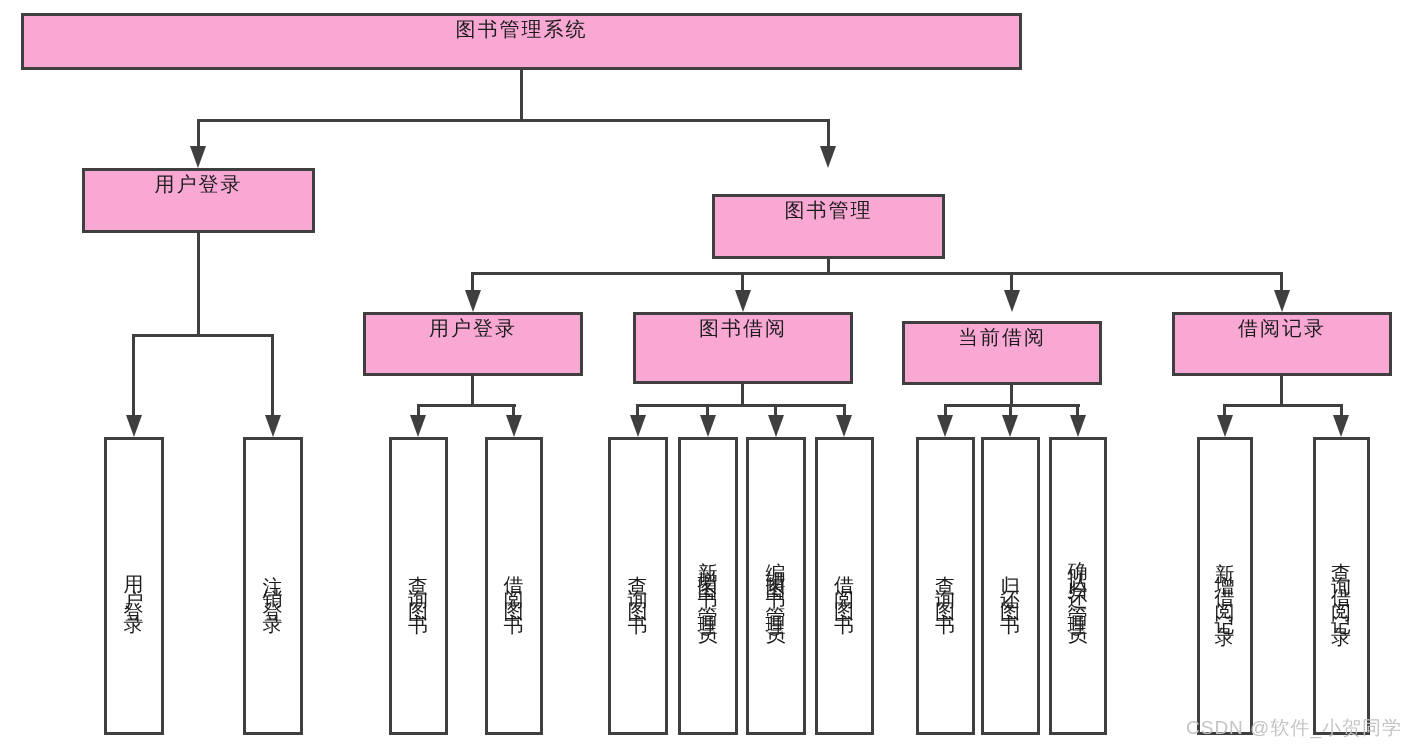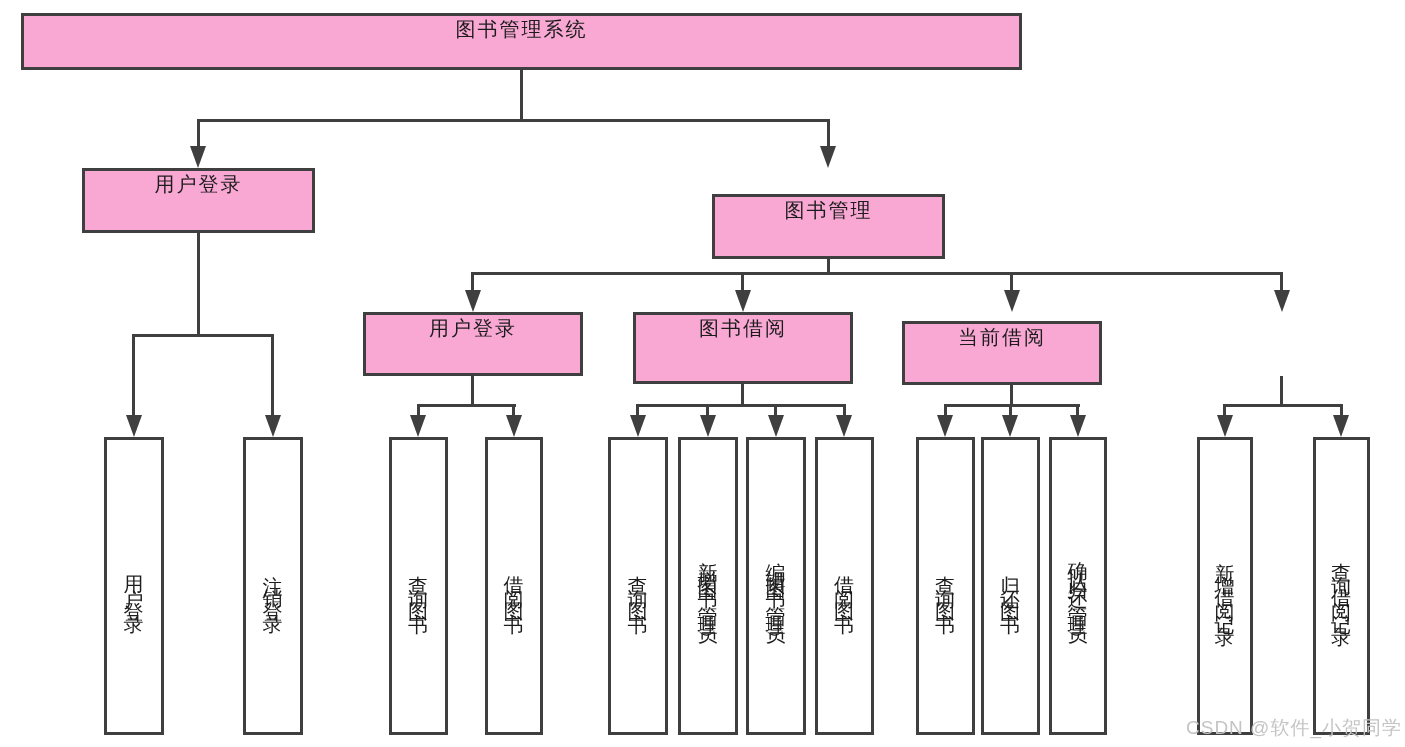--- a/index.html
+++ b/index.html
@@ -150,20 +150,23 @@
   </div>
 
   <div class="node" style="left:633px;top:312px;width:220px;height:72px;">
     <span>图书借阅</span>
   </div>
 
   <div class="node" style="left:902px;top:312px;width:200px;height:64px;margin-top:9px;">
     <span>当前借阅</span>
   </div>
 
+  <div class="node" style="left:1172px;top:312px;width:220px;height:64px;">
+    <span>借阅记录</span>
+  </div>
 
   <div class="leaf" style="left:104px;top:437px;width:60px;height:298px;">
     <span class="vtxt">用户登录</span>
   </div>
   <div class="leaf" style="left:243px;top:437px;width:60px;height:298px;">
     <span class="vtxt">注销登录</span>
   </div>
 
   <div class="leaf" style="left:389px;top:437px;width:59px;height:298px;">
     <span class="vtxt">查询图书</span>

